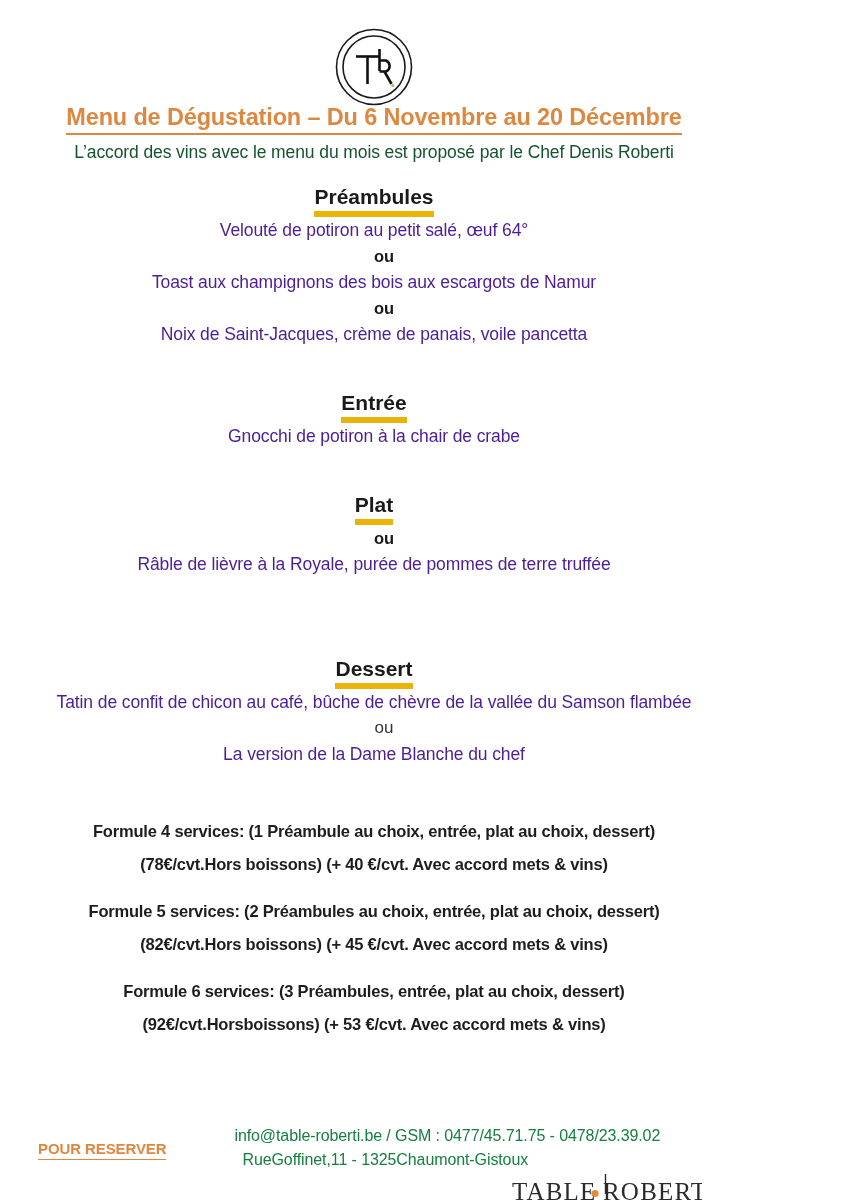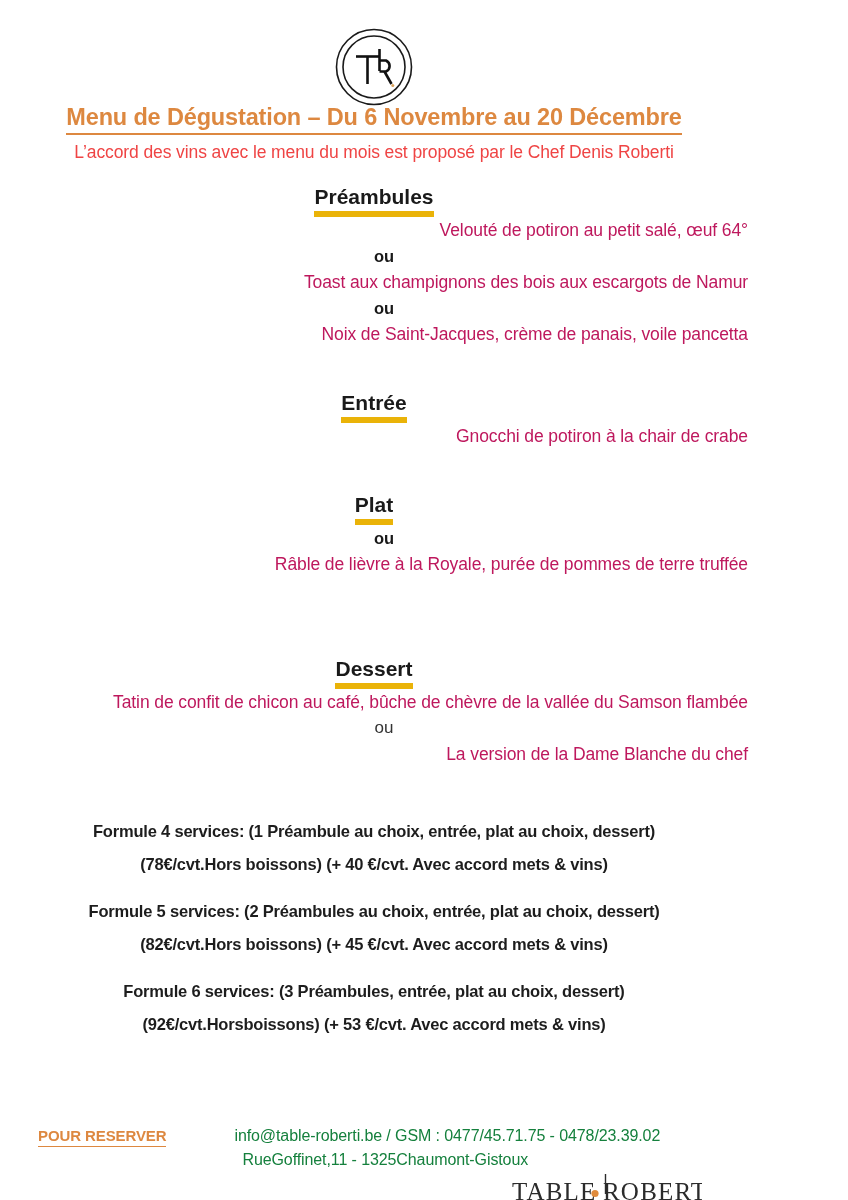--- a/index.html
+++ b/index.html
@@ -48,21 +48,21 @@
     letter-spacing: -0.15px;
     margin: 0;
     line-height: 30px;
     display: inline-block;
     border-bottom: 2px solid #DD8840;
     padding-bottom: 1px;
     white-space: nowrap;
   }
   .menu-subtitle {
     font-size: 17.5px;
-    color: #ef4444;
+    color: #14532d;
     margin: 6px 0 0 0;
     line-height: 22px;
     letter-spacing: -0.1px;
     white-space: nowrap;
   }
 
   
   .courses {
     text-align: center;
     margin-top: 20px;
@@ -73,26 +73,25 @@
     font-weight: bold;
     color: #1a1a1a;
     line-height: 28px;
     margin: 0;
     display: inline-block;
     border-bottom: 6px solid #eab308;
     padding-bottom: 0px;
   }
   .dish {
     font-size: 17.5px;
-    color: #be185d;
+    color: #4c1d95;
     line-height: 26px;
     margin: 0;
     letter-spacing: -0.1px;
     white-space: nowrap;
-    text-align: right;
   }
   .sep-ou {
     font-size: 16.5px;
     font-weight: bold;
     color: #1a1a1a;
     line-height: 26px;
     margin: 0;
     padding-left: 20px;
   }
   .sep-ou.plain { font-weight: normal; color:#333333; font-size: 17px; }
@@ -122,21 +121,21 @@
   .footer {
     position: absolute;
     left: 0;
     right: 0;
     bottom: 28px;
     padding: 0 38px;
     box-sizing: border-box;
   }
   .footer-row {
     display: flex;
-    align-items: flex-start;
+    align-items: center;
   }
   .reserve-label {
     font-size: 15px;
     font-weight: bold;
     color: #DD8840;
     border-bottom: 1.6px solid #DD8840;
     line-height: 20px;
     white-space: nowrap;
     margin-top: 2px;
     letter-spacing: -0.1px;

